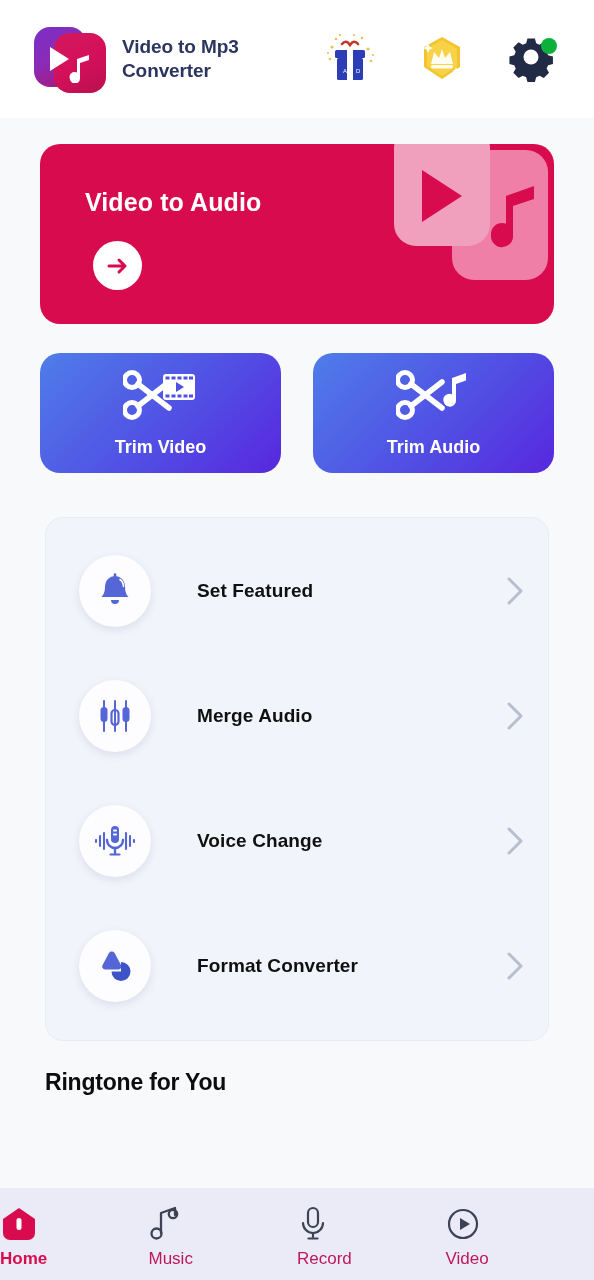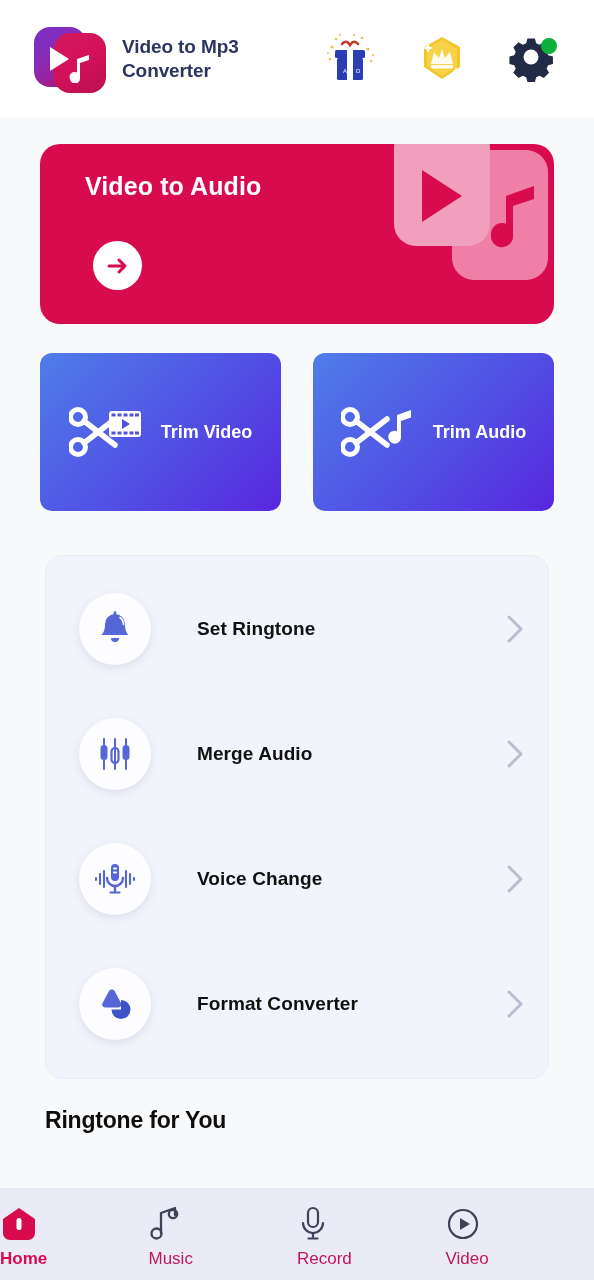--- a/index.html
+++ b/index.html
@@ -92,21 +92,21 @@
     margin: 0 40px 0 40px;
     height: 180px;
     border-radius: 20px;
     background: #d80b4e;
     overflow: hidden;
     cursor: pointer;
   }
   .banner-title {
     position: absolute;
     left: 45px;
-    top: 28px;
+    top: 44px;
     font-size: 25px;
     font-weight: bold;
     color: #ffffff;
     letter-spacing: 0.1px;
   }
   .banner-arrow {
     position: absolute;
     left: 53px;
     top: 97px;
     width: 49px; height: 49px;
@@ -143,24 +143,25 @@
   .deco-note { position: absolute; left: 88px; top: 40px; z-index: 3; }
 
   
   .trim-row {
     display: flex;
     gap: 32px;
     margin: 29px 40px 0 40px;
   }
   .trim-card {
     flex: 1;
-    height: 158px;
-    border-radius: 12px;
+    height: 120px;
+    border-radius: 20px;
     background: linear-gradient(135deg, #4f7de9 0%, #5150e4 55%, #5827de 100%);
     display: flex;
+    flex-direction: column;
     align-items: center;
     justify-content: center;
     gap: 16px;
     cursor: pointer;
   }
   .trim-label {
     font-size: 18px;
     font-weight: bold;
     color: #ffffff;
   }
@@ -369,21 +370,21 @@
 
     <div class="feature-row">
       <div class="feat-circle">
         <svg width="34" height="36" viewBox="0 0 34 36">
           <path d="M17 3 a10 10 0 0 1 10 10 c0 7 2 9 3.5 11 H3.5 C5 22 7 20 7 13 A10 10 0 0 1 17 3 Z" fill="#5566d6"></path>
           <path d="M13 27 a4 4 0 0 0 8 0 Z" fill="#5566d6"></path>
           <path d="M17 1.5 v2.5" stroke="#5566d6" stroke-width="2.6" stroke-linecap="round"></path>
           <path d="M22 6.5 a9 9 0 0 1 3.5 7" stroke="#ffffff" stroke-width="1.6" fill="none" stroke-linecap="round"></path>
         </svg>
       </div>
-      <div class="feat-label">Set Ringtone</div>
+      <div class="feat-label">Set Featured</div>
       <svg class="feat-chev" width="22" height="32" viewBox="0 0 22 32">
         <path d="M5 4 L17 16 L5 28" stroke="currentColor" stroke-width="3" fill="none" stroke-linecap="round" stroke-linejoin="round"></path>
       </svg>
     </div>
 
     <div class="feature-row">
       <div class="feat-circle">
         <svg width="36" height="36" viewBox="0 0 36 36">
           <g stroke="#5566d6" stroke-width="2" stroke-linecap="round">
             <path d="M7 3 V33"></path>

